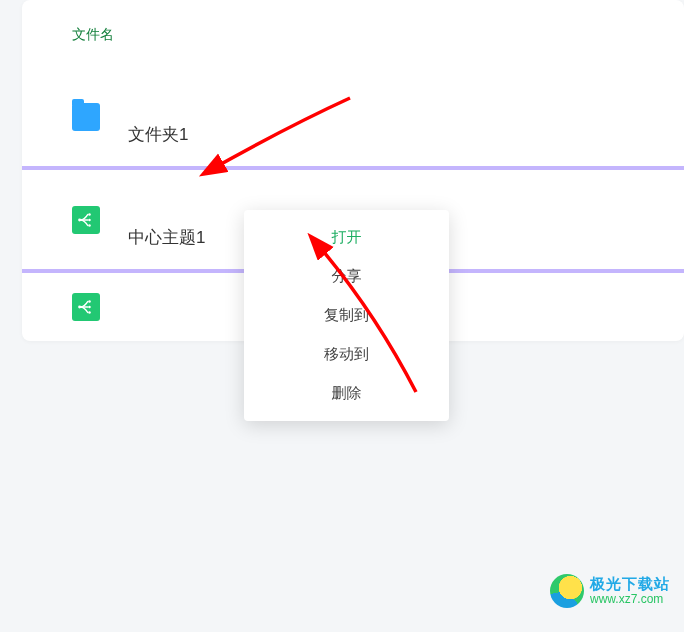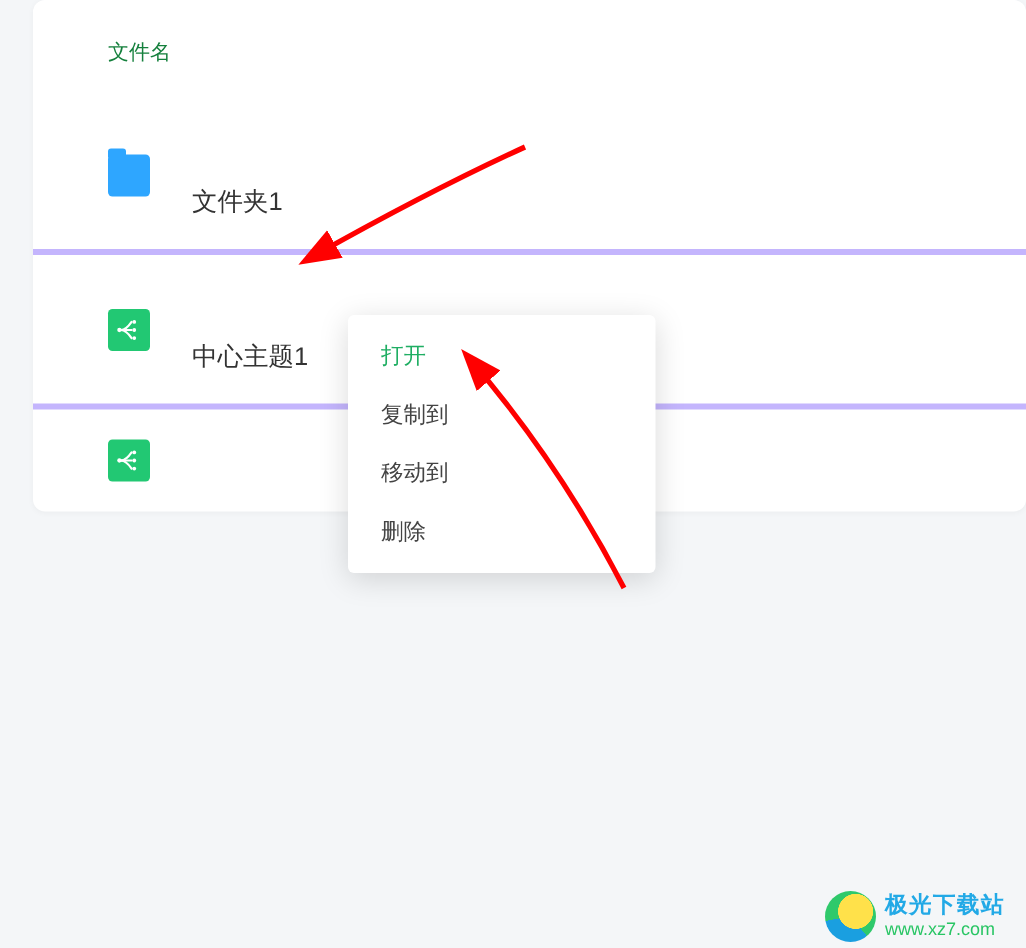--- a/index.html
+++ b/index.html
@@ -55,47 +55,48 @@
     border-radius: 3px;
     position: relative;
   }
   .mind-icon svg {
     position: absolute;
     left: 4px; top: 5px;
     width: 18px; height: 18px;
   }
   .context-menu {
     position: absolute;
-    left: 232px;
+    left: 244px;
     top: 210px;
     width: 205px;
     background: #fff;
     border-radius: 4px;
     box-shadow: 0 4px 20px rgba(0,0,0,0.15);
     padding: 8px 0;
     z-index: 50;
+    text-align: center;
   }
   .menu-item {
     padding: 10px 22px;
     font-size: 15px;
     color: #444;
     cursor: pointer;
   }
   .menu-item.highlight { color: #1fae63; }
   .annotation-svg {
     position: absolute;
     left: 0; top: 0;
     width: 684px; height: 632px;
     pointer-events: none;
     z-index: 60;
   }
   .watermark {
     position: absolute;
     right: 14px;
-    bottom: 4px;
+    bottom: 24px;
     display: flex;
     align-items: center;
     gap: 6px;
     z-index: 70;
   }
   .wm-logo {
     width: 34px; height: 34px;
     border-radius: 50%;
     background: radial-gradient(circle at 60% 40%, #ffe14a 0 40%, transparent 41%),
                 conic-gradient(#2fc96b 0 140deg, #1a9fe0 140deg 260deg, #2fc96b 260deg 360deg);
@@ -144,20 +145,21 @@
               <path d="M5 10 Q9 10 13 16"></path>
             </g>
           </svg>
         </div>
       </div>
     </div>
 </div>
 
 <div class="context-menu" id="context-menu">
     <div class="menu-item highlight">打开</div>
+    <div class="menu-item">分享</div>
     <div class="menu-item">复制到</div>
     <div class="menu-item">移动到</div>
     <div class="menu-item">删除</div>
   </div>
 
 <svg class="annotation-svg">
   <defs>
     <marker id="arrowhead" markerWidth="8" markerHeight="8" refX="6" refY="3" orient="auto">
       <polygon points="0 0, 8 3, 0 6" fill="#ff0000"></polygon>
     </marker>

